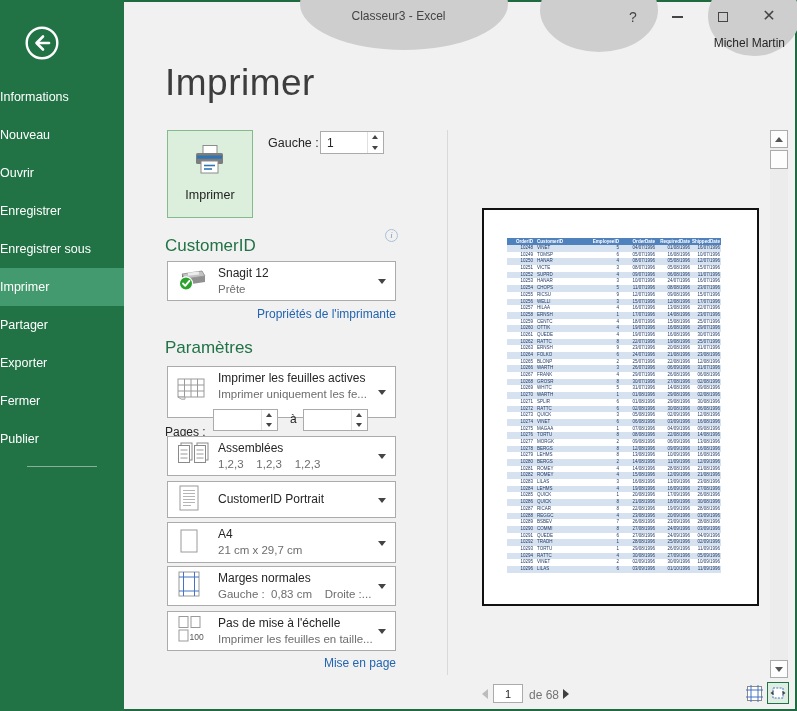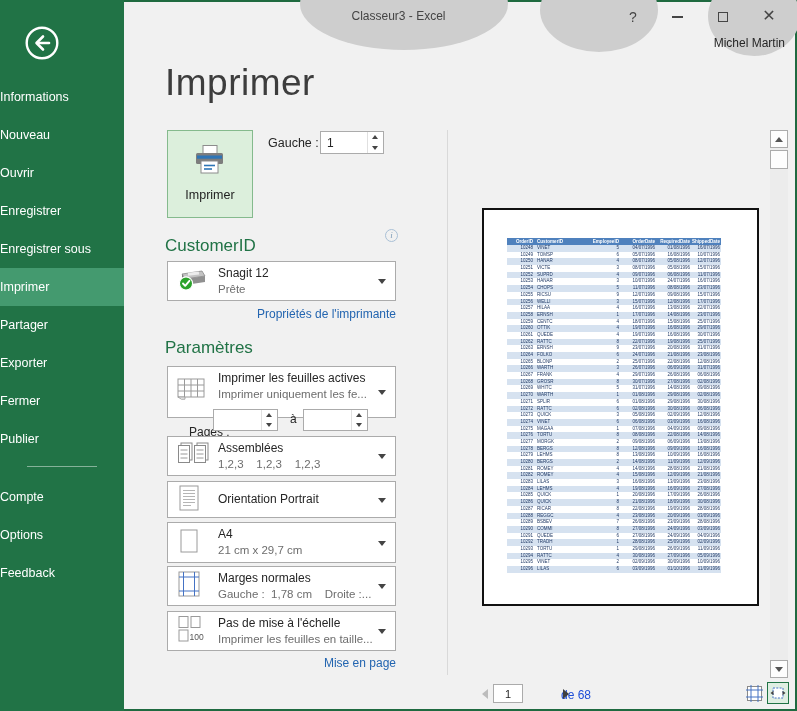--- a/index.html
+++ b/index.html
@@ -52,21 +52,21 @@
   .pt-h { display:flex; background:#4f81bd; color:#fff; height:7px; font-size:4.6px; line-height:7px; font-weight:bold; }
   .pt-r { display:flex; height:6.7px; font-size:4.5px; line-height:6.8px; color:#1f3864; background:#fff; }
   .pt-rows .pt-r:nth-child(odd) { background:#d6e2f0; }
   .pt span { overflow:hidden; white-space:nowrap; display:block; }
   .cc0{width:28px;text-align:right;padding-right:2px;} .cc1{width:53px;padding-left:2px;}
   .cc2{width:36px;text-align:right;padding-right:5px;} .cc3{width:32px;text-align:right;padding-right:1px;}
   .cc4{width:35px;text-align:right;padding-right:1px;} .cc5{width:30px;text-align:right;padding-right:1px;}
   .nav-prev { position:absolute; left:482px; top:689px; width:0; height:0; border-top:5px solid transparent; border-bottom:5px solid transparent; border-right:6px solid #bcbcbc; cursor:pointer;}
   .nav-next { position:absolute; left:563px; top:689px; width:0; height:0; border-top:5px solid transparent; border-bottom:5px solid transparent; border-left:6px solid #3f3f3f; cursor:pointer;}
   .pg-in { position:absolute; left:493px; top:684px; width:30px; height:19px; border:1px solid #ababab; background:#fff; text-align:center; font-size:11px; color:#262626; font-family:inherit;}
-  .pg-tot { position:absolute; left:529px; top:688px; font-size:12px; color:#1d4ed8;margin-left:32px; }
+  .pg-tot { position:absolute; left:529px; top:688px; font-size:12px; color:#737373; }
   .tgl { position:absolute; cursor:pointer; }
   .zoom-tgl { left:767px; top:682px; width:22px; height:22px; border:1px solid #217346; background:#dfeee2; display:flex; align-items:center; justify-content:center; }
   .marg-tgl { left:745px; top:684px; width:19px; height:19px; display:flex; align-items:center; justify-content:center; }
   
   .sc-track { position:absolute; left:770px; top:130px; width:18px; height:548px; background:#ececec; }
   .sc-btn { position:absolute; left:770px; width:18px; height:18px; background:#fdfdfd; border:1px solid #ababab; display:flex; align-items:center; justify-content:center; cursor:pointer; }
   .sc-thumb { position:absolute; left:770px; top:150px; width:18px; height:19px; background:#fdfdfd; border:1px solid #ababab; cursor:pointer; }
   .s-up { border-left:4px solid transparent; border-right:4px solid transparent; border-bottom:5px solid #555; width:0; height:0;}
   .s-dn { border-left:4px solid transparent; border-right:4px solid transparent; border-top:5px solid #555; width:0; height:0;}
 </style>
@@ -100,25 +100,20 @@
         <div class="sb-item">Ouvrir</div>
         <div class="sb-item">Enregistrer</div>
         <div class="sb-item">Enregistrer sous</div>
         <div class="sb-item sel">Imprimer</div>
         <div class="sb-item">Partager</div>
         <div class="sb-item">Exporter</div>
         <div class="sb-item">Fermer</div>
         <div class="sb-item">Publier</div>
       </div>
     <div class="sb-div"></div>
-    <div class="sb-foot">
-        <div class="sb-item">Compte</div>
-        <div class="sb-item">Options</div>
-        <div class="sb-item">Feedback</div>
-      </div>
   </div>
 
   <div class="page-title">Imprimer</div>
 
   <div class="print-btn">
     <svg width="36" height="32" viewBox="0 0 36 32">
       <rect x="11" y="1.5" width="14" height="9" fill="#fff" stroke="#8c8c8c"></rect>
       <rect x="4" y="9" width="27" height="11" rx="1.5" fill="#7d7d7d"></rect>
       <rect x="5" y="11.5" width="25" height="3.2" fill="#2e75b6"></rect>
       <rect x="9" y="17" width="17" height="12" fill="#fff" stroke="#8c8c8c"></rect>
@@ -171,21 +166,21 @@
         <line x1="2" y1="8" x2="28" y2="8" stroke="#9a9a9a"></line>
           <line x1="2" y1="14" x2="28" y2="14" stroke="#9a9a9a"></line>
         <path d="M2 20 q3.5 3.5 7 2.2 l0 -2.2 z" fill="#e8e8e8" stroke="#9a9a9a" stroke-width="0.8"></path>
       </svg>
     </span>
     <span class="t1">Imprimer les feuilles actives</span>
     <span class="t2">Imprimer uniquement les fe...</span>
     <span class="caret"></span>
   </div>
 
-  <div class="plain-lbl" style="left:165px; top:425px;margin-left:24px;">Pages :</div>
+  <div class="plain-lbl" style="left:165px; top:425px;">Pages :</div>
   <div class="spin" style="left:213px; top:409px; width:65px; height:22px;">
     <input value="" style="">
     <div class="btns">
       <div class="b up">
           <div class="tri-up"></div>
         </div>
       <div class="b dn">
           <div class="tri-dn"></div>
         </div>
     </div>
@@ -232,21 +227,21 @@
       <svg width="26" height="28" viewBox="0 0 26 28">
         <rect x="4" y="2" width="18" height="24" fill="#fff" stroke="#9a9a9a"></rect>
         <line x1="7" y1="6.5" x2="19" y2="6.5" stroke="#b5b5b5"></line>
           <line x1="7" y1="9.5" x2="19" y2="9.5" stroke="#b5b5b5"></line>
         <line x1="7" y1="12.5" x2="19" y2="12.5" stroke="#b5b5b5"></line>
           <line x1="7" y1="15.5" x2="19" y2="15.5" stroke="#b5b5b5"></line>
         <line x1="7" y1="18.5" x2="19" y2="18.5" stroke="#b5b5b5"></line>
           <line x1="7" y1="21.5" x2="15" y2="21.5" stroke="#b5b5b5"></line>
       </svg>
     </span>
-    <span class="t1 only">Orientation Portrait</span>
+    <span class="t1 only">CustomerID Portrait</span>
     <span class="caret"></span>
   </div>
 
   <div class="dd" style="top:522px; height:41px;">
     <span class="ico">
       <svg width="26" height="28" viewBox="0 0 26 28">
         <rect x="5" y="3" width="16" height="22" fill="#fff" stroke="#9a9a9a"></rect>
       </svg>
     </span>
     <span class="t1">A4</span>
@@ -258,21 +253,21 @@
     <span class="ico">
       <svg width="26" height="28" viewBox="0 0 26 28">
         <rect x="3" y="2" width="20" height="24" fill="#fff" stroke="#9a9a9a"></rect>
         <line x1="7.5" y1="2" x2="7.5" y2="26" stroke="#4472c4"></line>
           <line x1="18.5" y1="2" x2="18.5" y2="26" stroke="#4472c4"></line>
         <line x1="3" y1="7" x2="23" y2="7" stroke="#4472c4"></line>
           <line x1="3" y1="21" x2="23" y2="21" stroke="#4472c4"></line>
       </svg>
     </span>
     <span class="t1">Marges normales</span>
-    <span class="t2">Gauche :  1,78 cm    Droite :...</span>
+    <span class="t2">Gauche :  0,83 cm    Droite :...</span>
     <span class="caret"></span>
   </div>
 
   <div class="dd" style="top:611px; height:40px;">
     <span class="ico">
       <svg width="28" height="28" viewBox="0 0 28 28">
         <rect x="3" y="1.5" width="9" height="11" fill="#fff" stroke="#9a9a9a"></rect>
         <rect x="15" y="1.5" width="9" height="11" fill="#fff" stroke="#9a9a9a"></rect>
         <rect x="3" y="15" width="9" height="11" fill="#fff" stroke="#9a9a9a"></rect>
         <text x="13.5" y="24.5" font-size="8.5" fill="#555" font-family="Liberation Sans, sans-serif">100</text>

